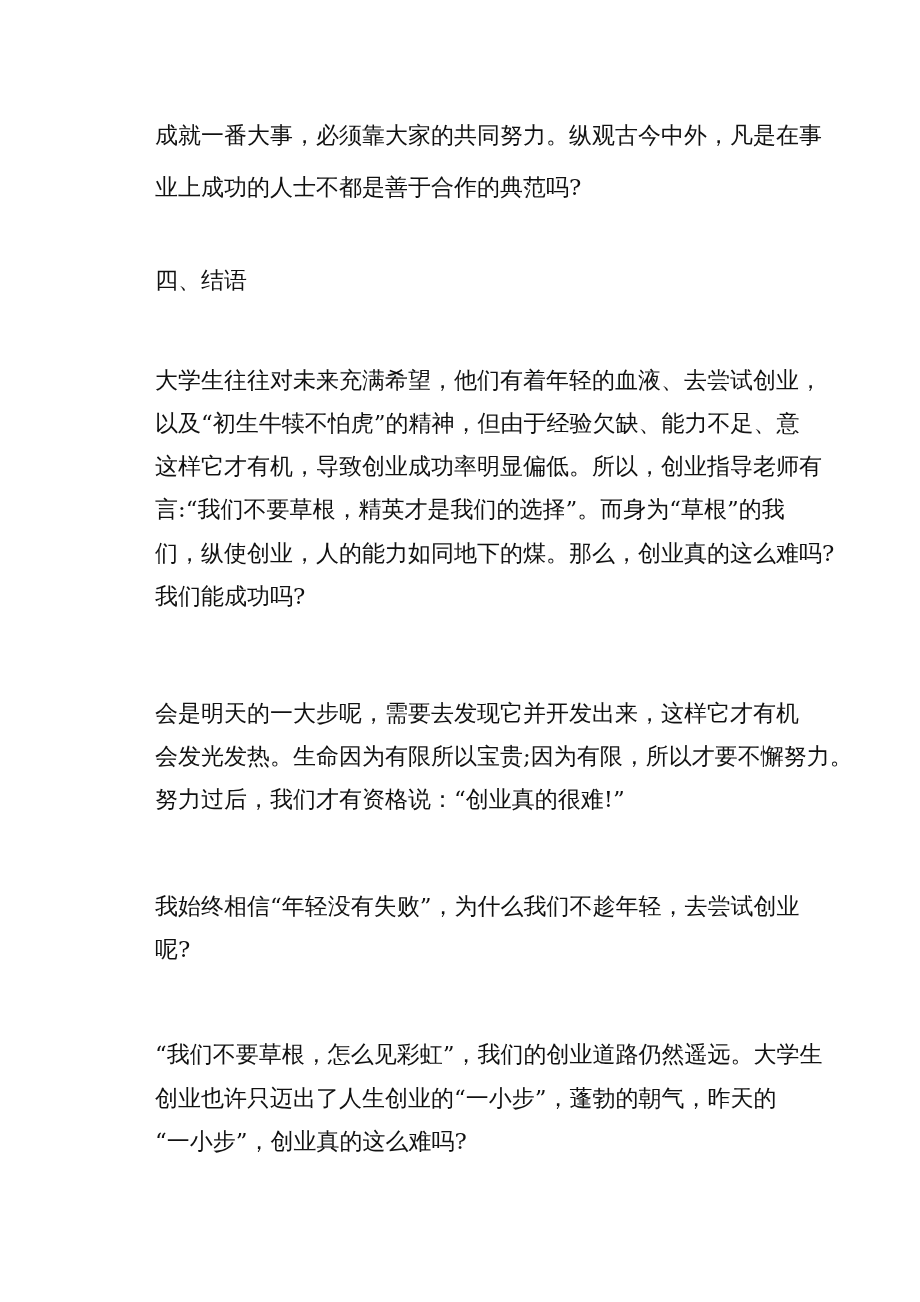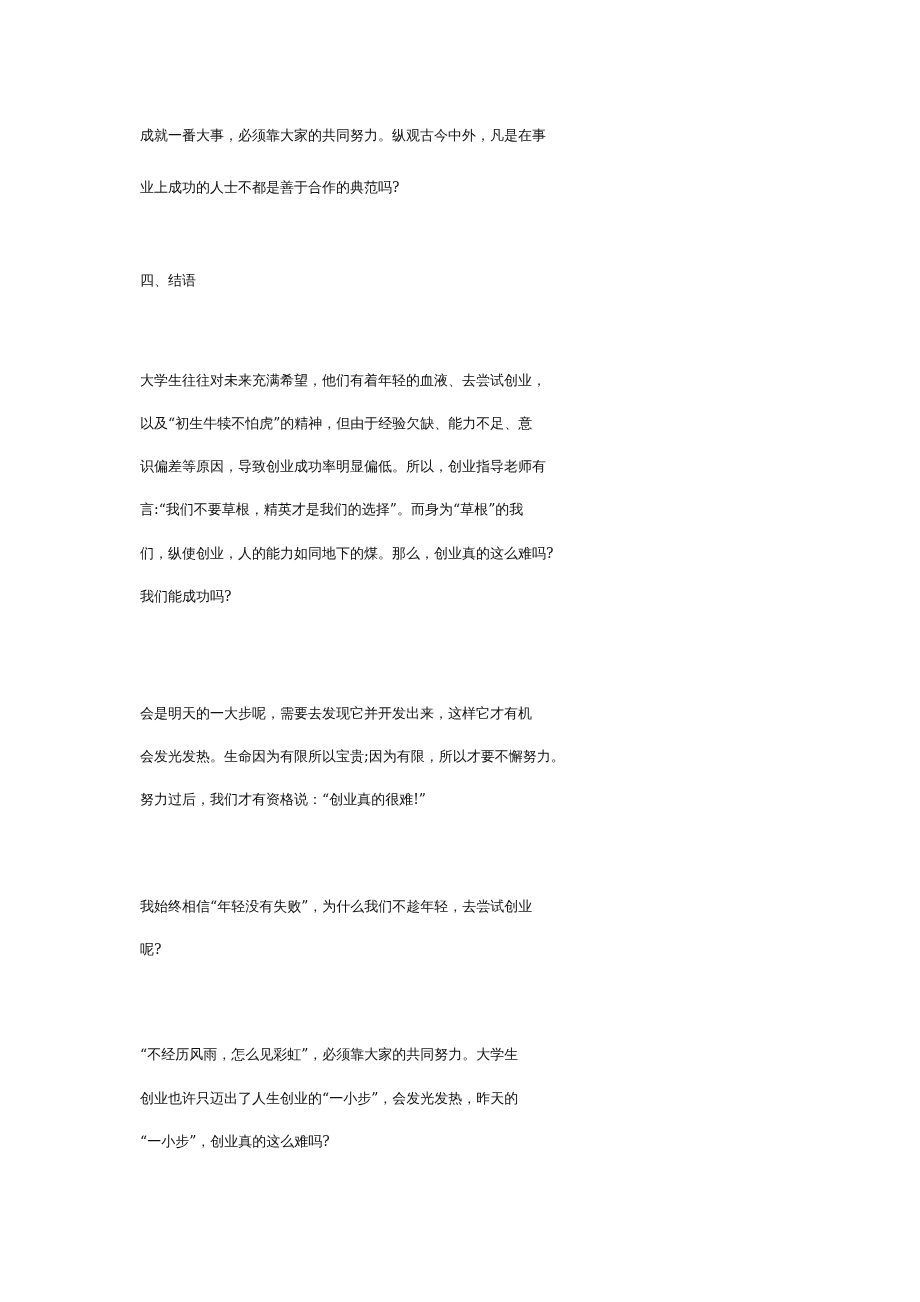--- a/index.html
+++ b/index.html
@@ -17,22 +17,22 @@
     }
     .page {
       position: absolute;
       left: 0;
       top: 0;
       width: 920px;
       height: 1302px;
     }
     .line {
       position: absolute;
-      left: 140px;
-      font-size: 14px;
+      left: 155px;
+      font-size: 23px;
       line-height: 26px;
       white-space: nowrap;
       letter-spacing: 0px;
     }
   </style>
 </head>
 <body>
 
 <div class="page">
 
@@ -41,35 +41,35 @@
     <div class="line" style="top:174px">业上成功的人士不都是善于合作的典范吗?</div>
   </div>
 
   <div>
     <div class="line" style="top:267px">四、结语</div>
   </div>
 
   <div>
     <div class="line" style="top:367px">大学生往往对未来充满希望，他们有着年轻的血液、去尝试创业，</div>
     <div class="line" style="top:410px">以及“初生牛犊不怕虎”的精神，但由于经验欠缺、能力不足、意</div>
-    <div class="line" style="top:453px">识偏差等原因，导致创业成功率明显偏低。所以，创业指导老师有</div>
+    <div class="line" style="top:453px">这样它才有机，导致创业成功率明显偏低。所以，创业指导老师有</div>
     <div class="line" style="top:496px">言:“我们不要草根，精英才是我们的选择”。而身为“草根”的我</div>
     <div class="line" style="top:540px">们，纵使创业，人的能力如同地下的煤。那么，创业真的这么难吗?</div>
     <div class="line" style="top:583px">我们能成功吗?</div>
   </div>
 
   <div>
     <div class="line" style="top:700px">会是明天的一大步呢，需要去发现它并开发出来，这样它才有机</div>
     <div class="line" style="top:743px">会发光发热。生命因为有限所以宝贵;因为有限，所以才要不懈努力。</div>
     <div class="line" style="top:786px">努力过后，我们才有资格说：“创业真的很难!”</div>
   </div>
 
   <div>
     <div class="line" style="top:893px">我始终相信“年轻没有失败”，为什么我们不趁年轻，去尝试创业</div>
     <div class="line" style="top:936px">呢?</div>
   </div>
 
   <div>
-    <div class="line" style="top:1041px">“不经历风雨，怎么见彩虹”，必须靠大家的共同努力。大学生</div>
-    <div class="line" style="top:1085px">创业也许只迈出了人生创业的“一小步”，会发光发热，昨天的</div>
+    <div class="line" style="top:1041px">“我们不要草根，怎么见彩虹”，我们的创业道路仍然遥远。大学生</div>
+    <div class="line" style="top:1085px">创业也许只迈出了人生创业的“一小步”，蓬勃的朝气，昨天的</div>
     <div class="line" style="top:1128px">“一小步”，创业真的这么难吗?</div>
   </div>
 </div>
 
 </body></html>

